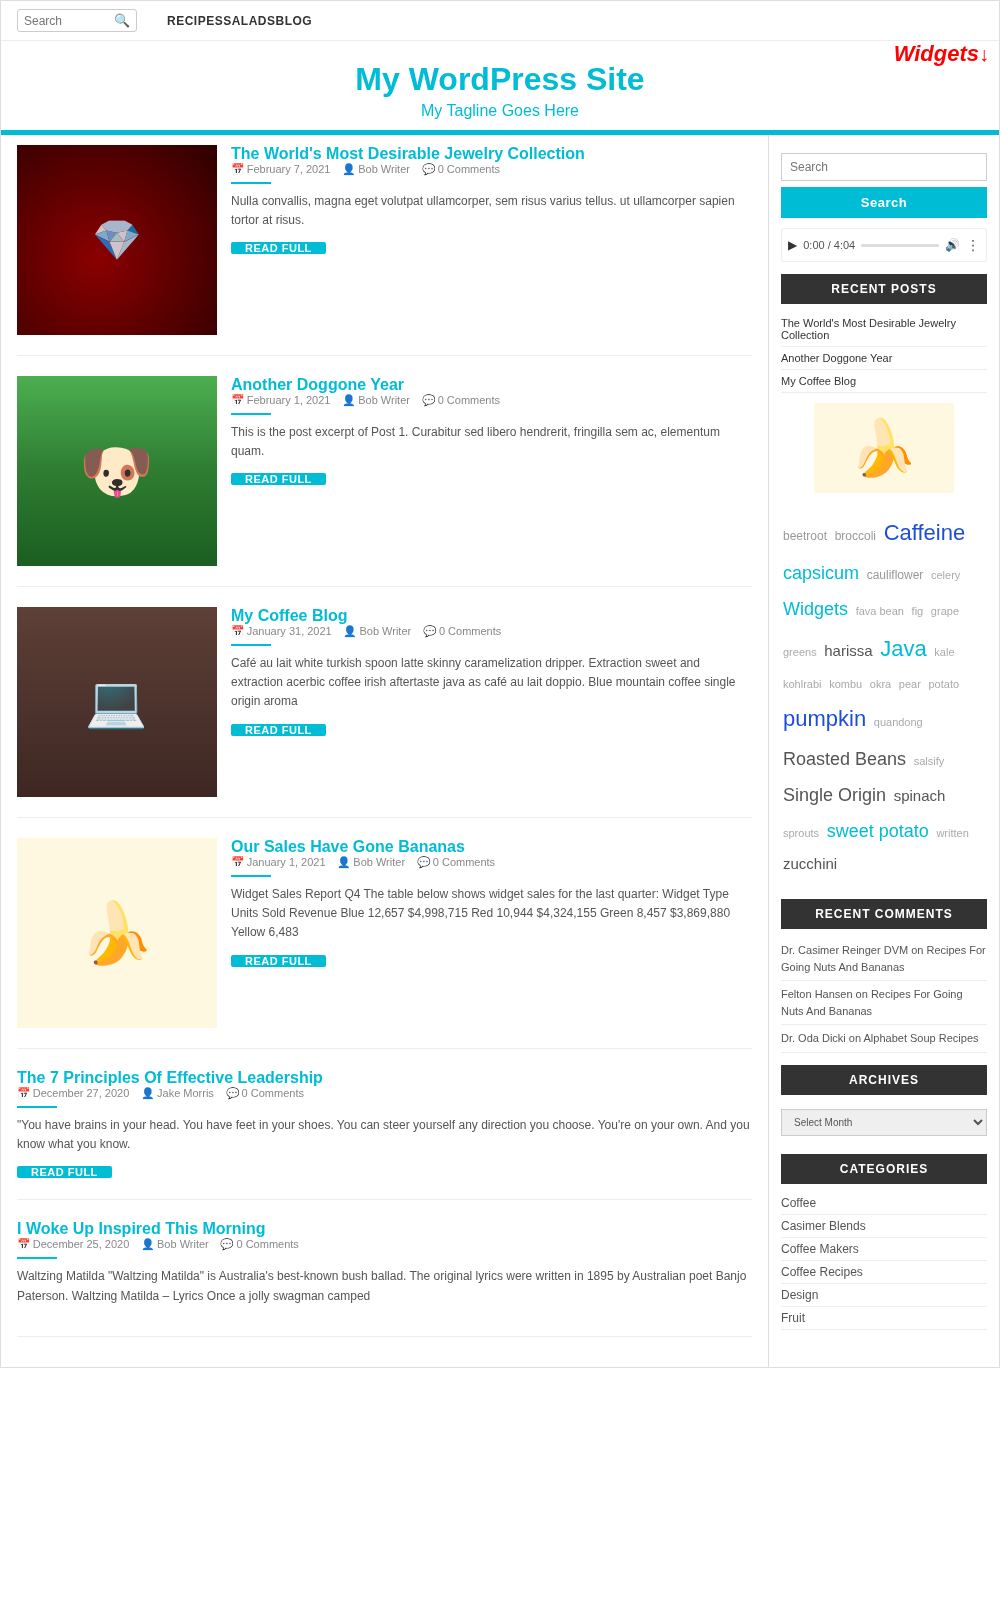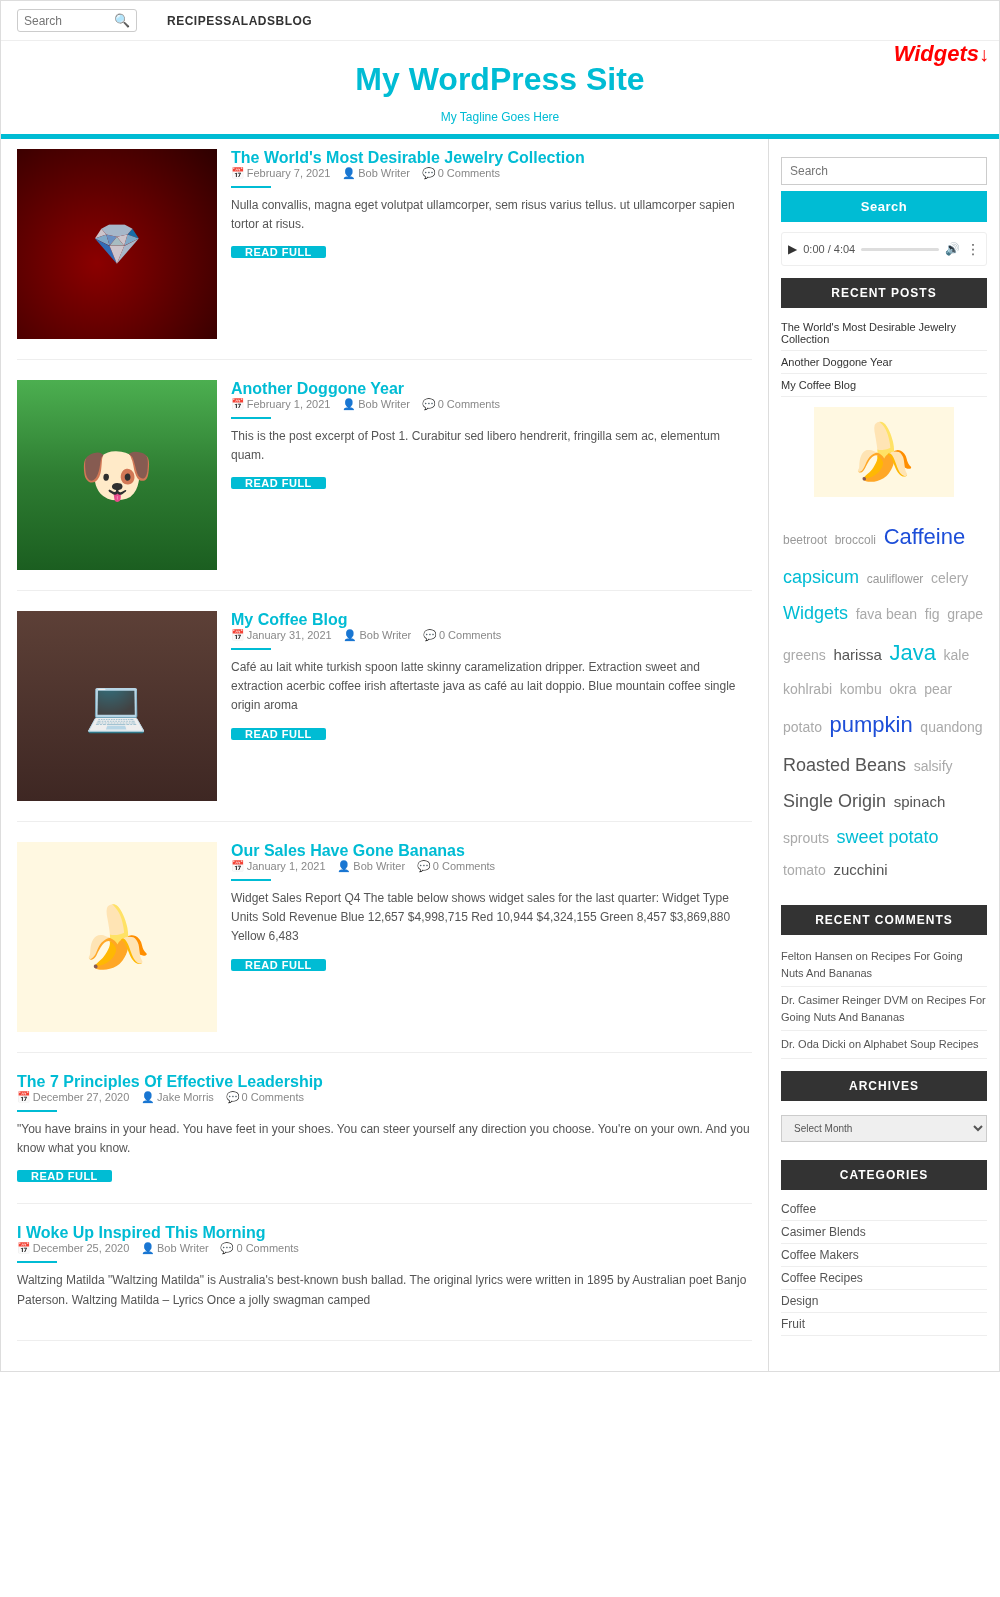--- a/index.html
+++ b/index.html
@@ -45,23 +45,23 @@
       text-align: center;
       padding: 20px 10px 10px;
       border-bottom: 3px solid #00bcd4;
     }
     .site-title {
       font-size: 32px;
       color: #00bcd4;
       font-weight: bold;
     }
     .site-tagline {
-      font-size: 12px;
+      font-size: 16px;
       color: #00bcd4;
-      margin-top: 12px;
+      margin-top: 4px;
     }
 
     
     .content-area {
       flex: 1;
       padding: 10px 16px;
       border-right: 1px solid #ddd;
     }
 
     
@@ -227,21 +227,21 @@
     .tag-cloud a {
       text-decoration: none;
       margin: 2px;
       color: #555;
       font-size: 11px;
     }
     .tag-cloud a.size-xl { font-size: 22px; color: #1d4ed8; }
     .tag-cloud a.size-lg { font-size: 18px; color: #555; }
     .tag-cloud a.size-md { font-size: 15px; color: #555; }
     .tag-cloud a.size-sm { font-size: 12px; color: #999; }
-    .tag-cloud a.size-xs { font-size: 14px; color: #aaa; }
+    .tag-cloud a.size-xs { font-size: 11px; color: #aaa; }
     .tag-cloud a.teal { color: #00bcd4; }
 
     
     .comment-item {
       font-size: 11px;
       color: #555;
       padding: 5px 0;
       border-bottom: 1px solid #eee;
       line-height: 1.5;
     }
@@ -536,29 +536,29 @@
         <a href="#" class="size-xs">pear</a>
         <a href="#" class="size-xs">potato</a>
         <a href="#" class="size-xl">pumpkin</a>
         <a href="#" class="size-xs">quandong</a>
         <a href="#" class="size-lg">Roasted Beans</a>
         <a href="#" class="size-xs">salsify</a>
         <a href="#" class="size-lg">Single Origin</a>
         <a href="#" class="size-md">spinach</a>
         <a href="#" class="size-xs">sprouts</a>
         <a href="#" class="size-lg teal">sweet potato</a>
-        <a href="#" class="size-xs">tomato</a>
+        <a href="#" class="size-xs">written</a>
         <a href="#" class="size-md">zucchini</a>
       </div>
 
       
       <div class="widget-header">RECENT COMMENTS</div>
       <div>
+        <div class="comment-item">Dr. Casimer Reinger DVM on Recipes For Going Nuts And Bananas</div>
         <div class="comment-item">Felton Hansen on Recipes For Going Nuts And Bananas</div>
-        <div class="comment-item">Dr. Casimer Reinger DVM on Recipes For Going Nuts And Bananas</div>
         <div class="comment-item">Dr. Oda Dicki on Alphabet Soup Recipes</div>
       </div>
 
       
       <div class="widget-header">ARCHIVES</div>
       <select class="archives-select">
         <option>Select Month</option>
       </select>
 
       

